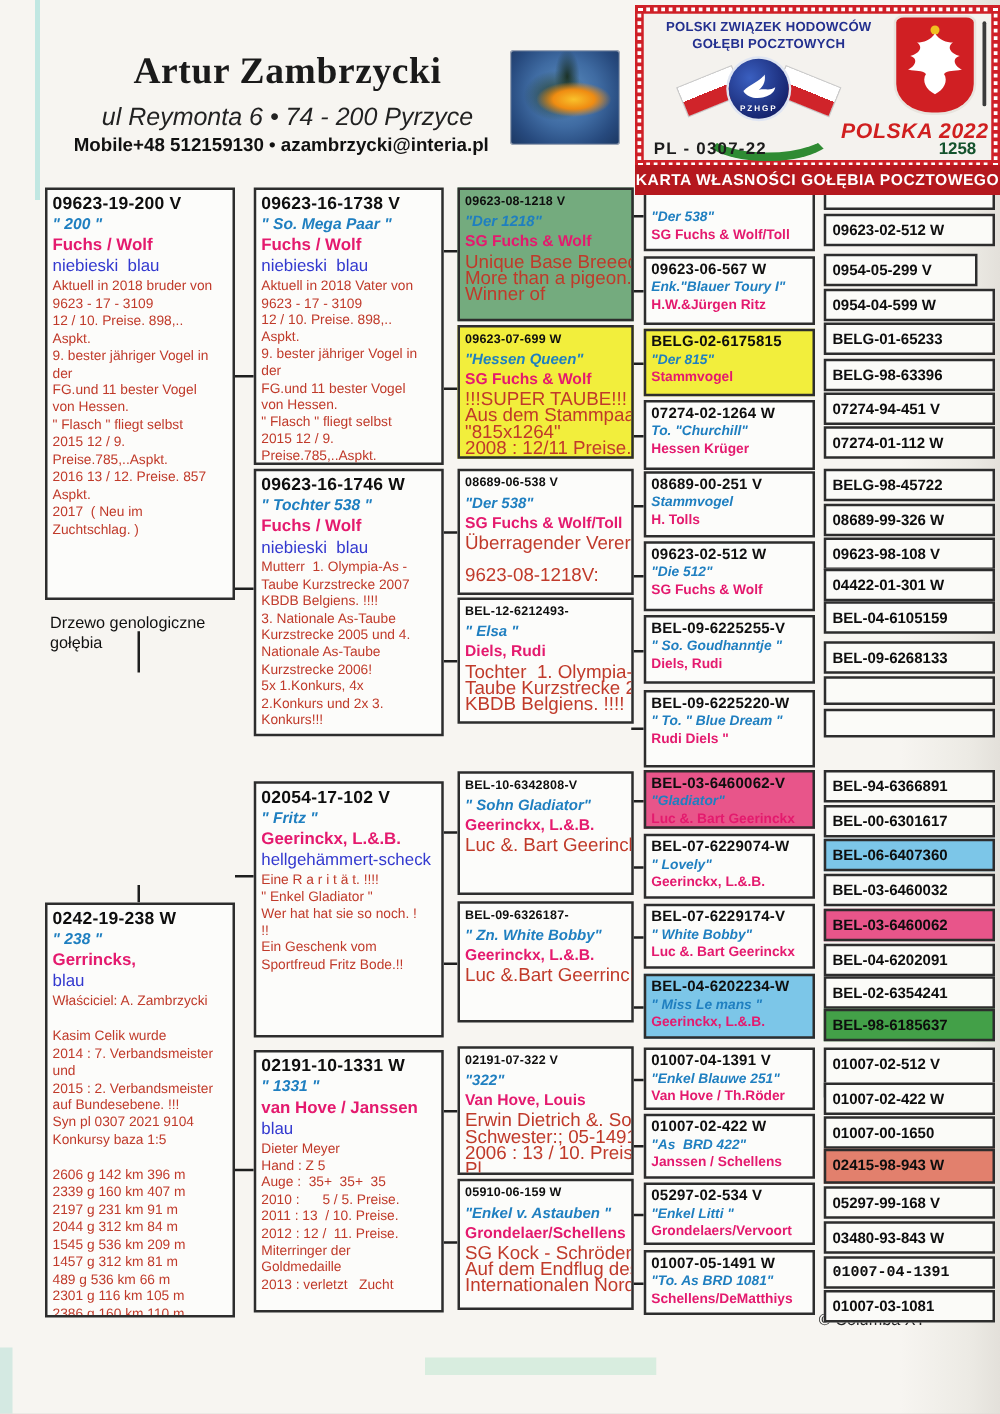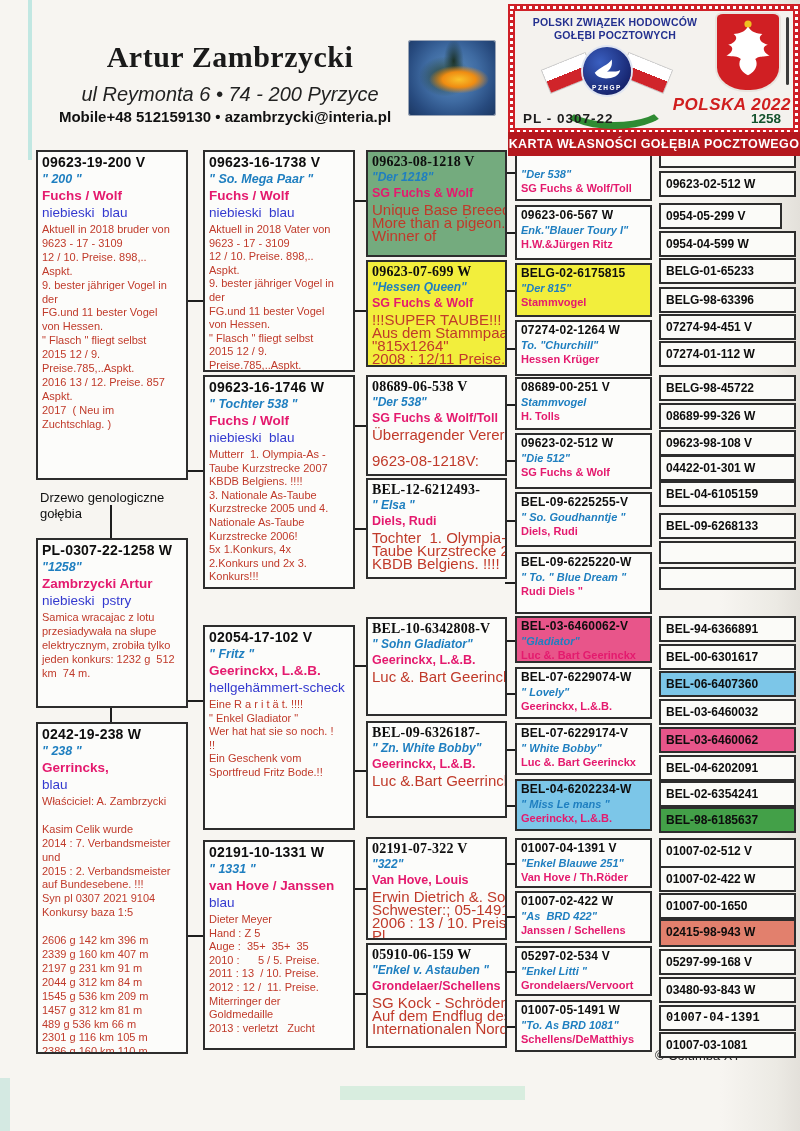--- a/index.html
+++ b/index.html
@@ -49,21 +49,21 @@
     font:700 12.5px/24px "Liberation Sans",sans-serif;color:#fff;text-align:center;letter-spacing:.4px;}
   
   .pbox{position:absolute;background:#fcfcfa;border:2px solid #2d2d2d;box-sizing:border-box;
     overflow:hidden;padding:1px 4px;z-index:2;}
   .ring{font:700 14px/18px "Liberation Sans",sans-serif;color:#0e0e0e;letter-spacing:.2px;white-space:nowrap;}
   .nick{font:italic 700 12.5px/16px "Liberation Sans",sans-serif;color:#1f7fc0;white-space:pre;}
   .fancier{font:700 13.5px/17px "Liberation Sans",sans-serif;color:#e41a6e;white-space:nowrap;}
   .colorline{font:400 13.5px/17px "Liberation Sans",sans-serif;color:#3339cf;white-space:pre;}
   .pbody{font:400 11px/13.6px "Liberation Sans",sans-serif;color:#c03a2a;white-space:pre;margin-top:2px;}
   .g1 .pbody{line-height:13.9px;}
-  .g3 .ring{font-size:14px;line-height:17px;font-family:Liberation Serif, serif;}
+  .g3 .ring{font-size:10px;line-height:17px;}
   .g3 .nick{font-size:12px;line-height:15px;}
   .g3 .fancier{font-size:12.5px;line-height:16px;}
   .g3 .pbody{font-size:15px;line-height:13px;margin-top:2px;}
   .g4 .ring{font-size:12px;line-height:15px;font-weight:700;}
   .g4 .nick{font-size:11px;line-height:14px;}
   .g4 .fancier{font-size:11px;line-height:14px;}
   .hidden-top{padding-top:24px;}
   .rbox{position:absolute;background:#fbfbf8;border:2px solid #2d2d2d;box-sizing:border-box;
     font:600 12px/22px "Liberation Sans",sans-serif;color:#0d0d0d;padding:0 5px;overflow:hidden;
     white-space:nowrap;z-index:2;}
@@ -171,31 +171,20 @@
 der
 FG.und 11 bester Vogel
 von Hessen.
 " Flasch " fliegt selbst
 2015 12 / 9.
 Preise.785,..Aspkt.
 2016 13 / 12. Preise. 857
 Aspkt.
 2017  ( Neu im
 Zuchtschlag. )</div>
-  </div>
-  <div class="pbox g1" style="left:36px;top:538px;width:152px;height:170px;">
-    <div class="ring">PL-0307-22-1258 W</div>
-    <div class="nick">"1258"</div>
-    <div class="fancier">Zambrzycki Artur</div>
-    <div class="colorline">niebieski  pstry</div>
-    <div class="pbody">Samica wracajac z lotu
-przesiadywała na słupe
-elektrycznym, zrobiła tylko
-jeden konkurs: 1232 g  512
-km  74 m.</div>
   </div>
   <div class="pbox g1" style="left:36px;top:722px;width:152px;height:332px;">
     <div class="ring">0242-19-238 W</div>
     <div class="nick">" 238 "</div>
     <div class="fancier">Gerrincks,</div>
     <div class="colorline">blau</div>
     <div class="pbody">Właściciel: A. Zambrzycki
 
 Kasim Celik wurde
 2014 : 7. Verbandsmeister

